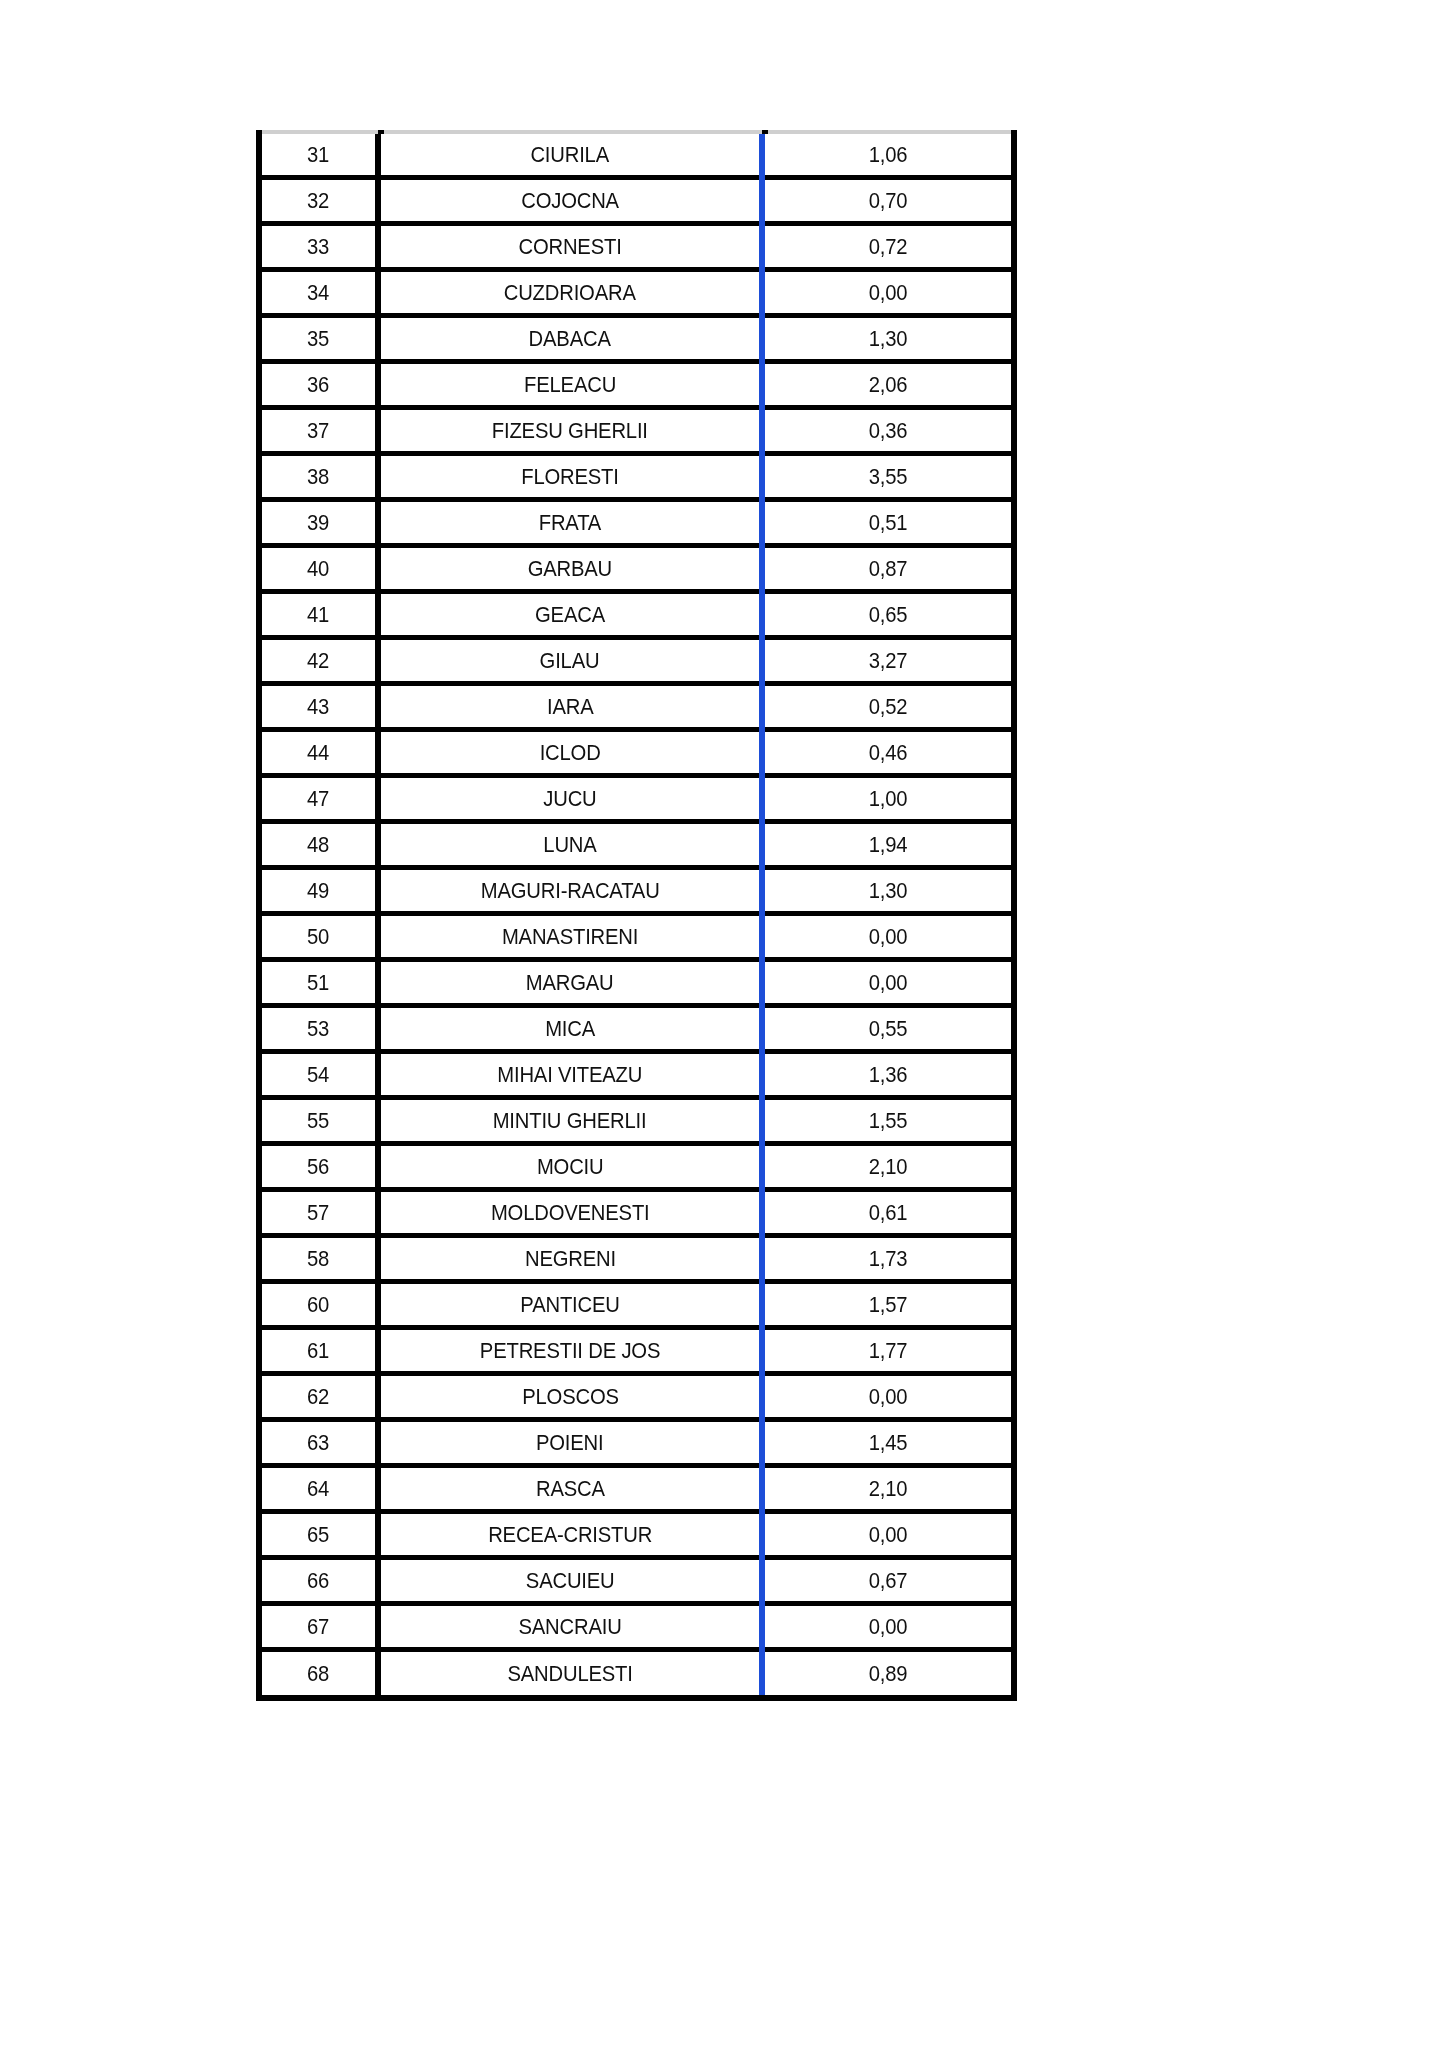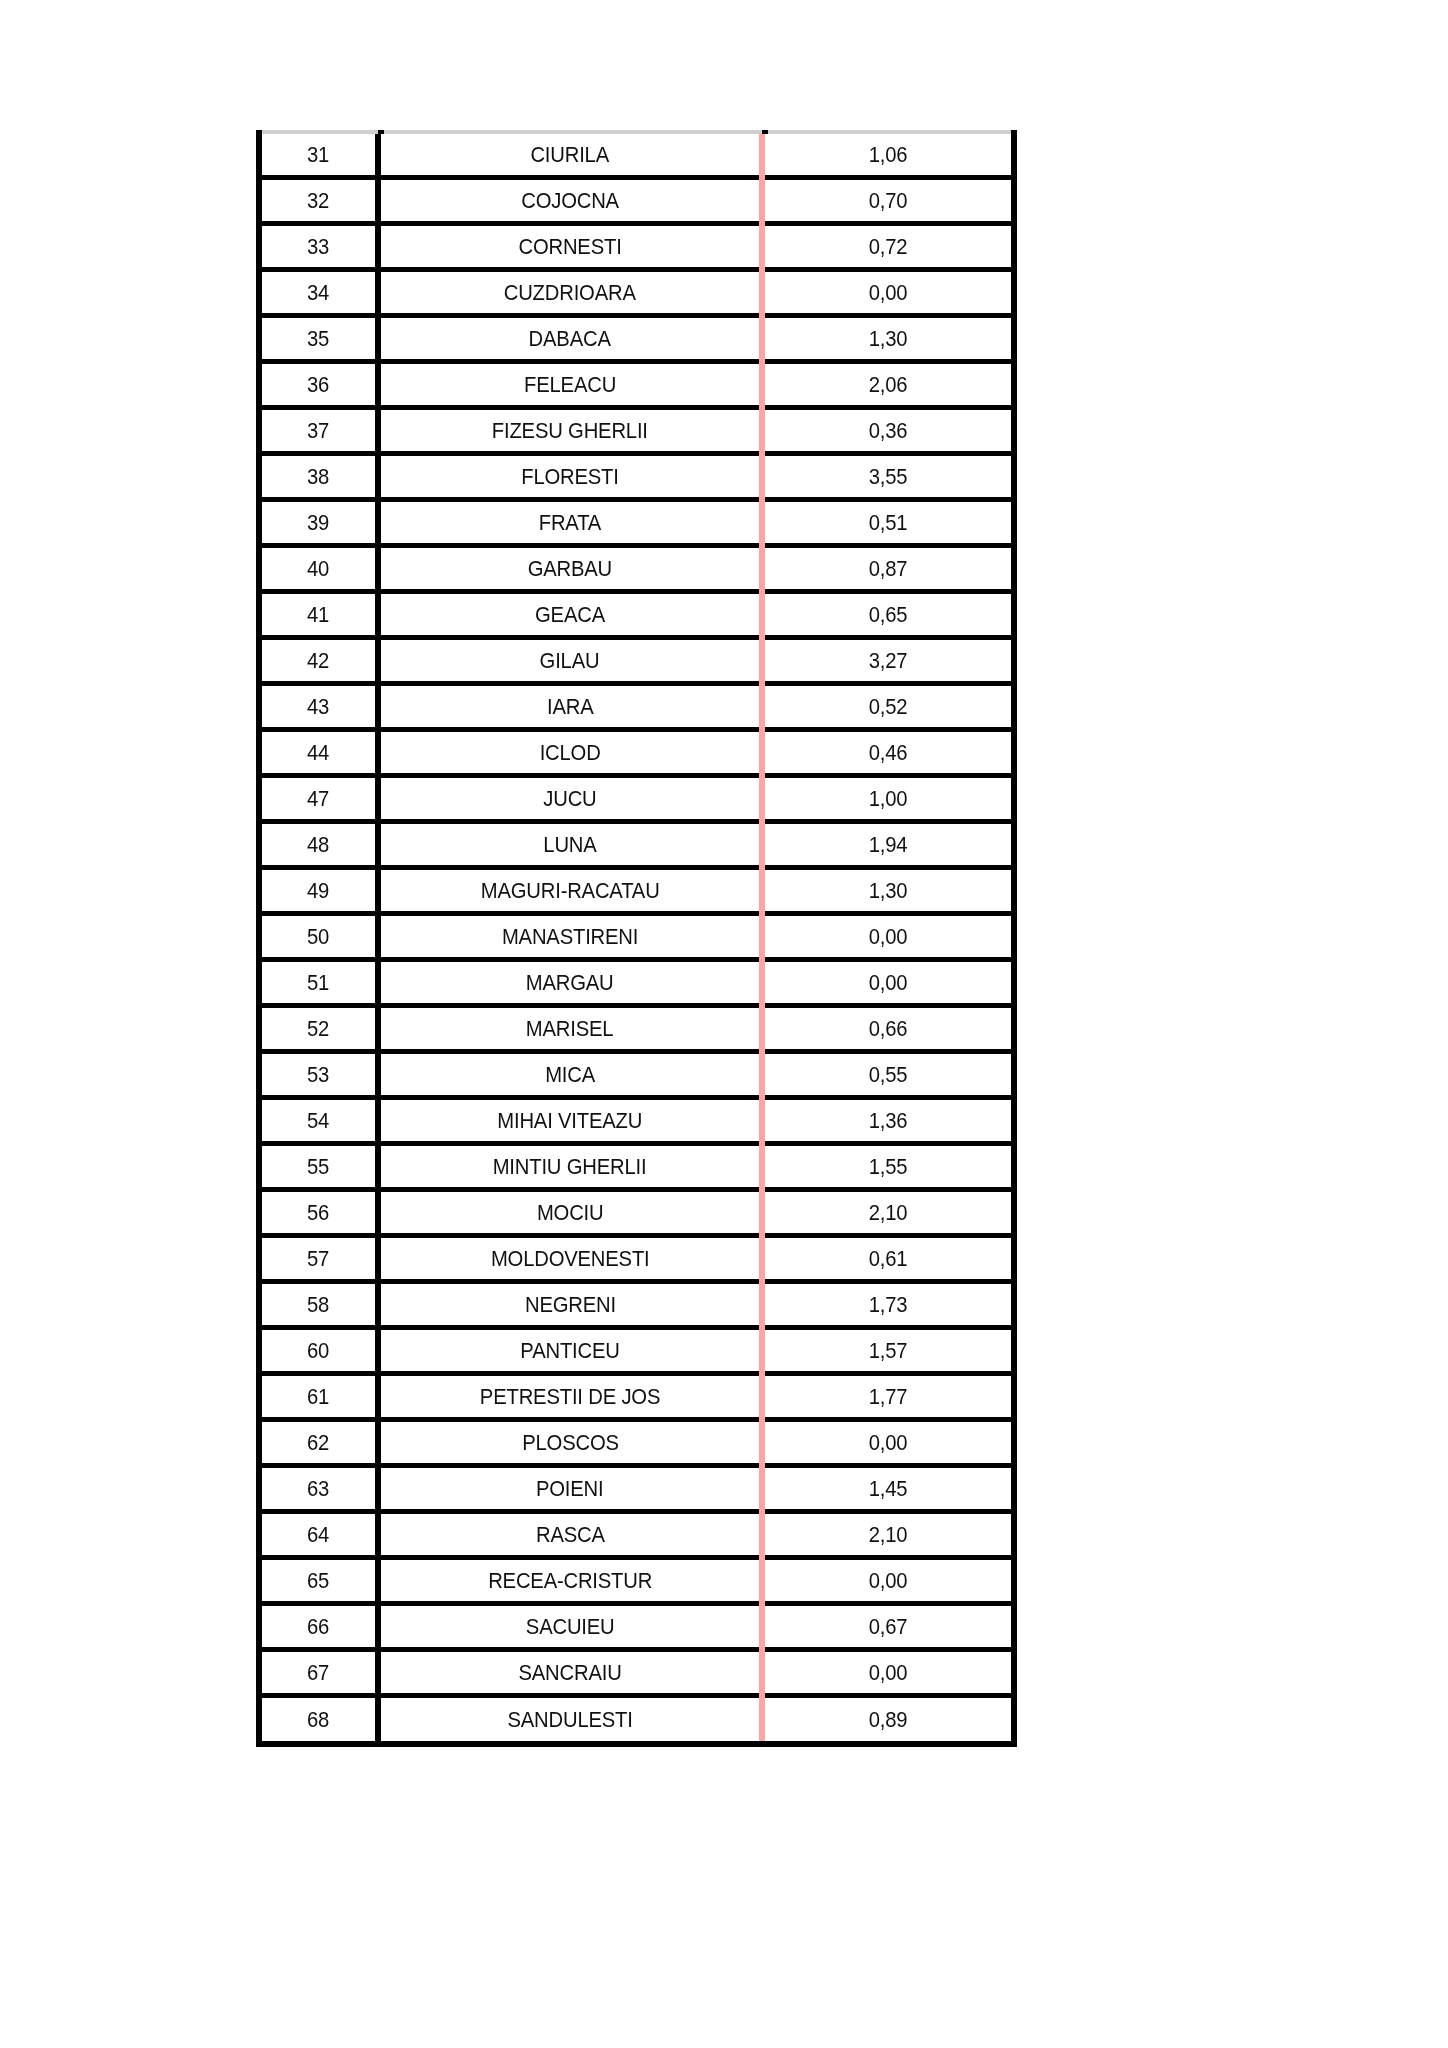--- a/index.html
+++ b/index.html
@@ -52,21 +52,21 @@
     padding: 0;
     text-align: center;
     vertical-align: middle;
     font-size: 22px;
     line-height: 22px;
     border-bottom: 5px solid #000;
     letter-spacing: -0.2px;
   }
   tr:last-child td { border-bottom: none; height: 43px; }
   td.no { border-right: 6px solid #000; }
-  td.name { border-right: 6px solid #fca5a5; }
+  td.name { border-right: 6px solid #1d4ed8; }
   td.val { }
   .cell-inner {
     display: inline-block;
     transform: scaleX(0.92);
   }
 </style>
 </head>
 <body>
 
 <div class="page">
@@ -194,25 +194,20 @@
     <td class="name"><span class="cell-inner">MANASTIRENI</span></td>
     <td class="val"><span class="cell-inner">0,00</span></td>
   </tr>
 
   <tr>
     <td class="no"><span class="cell-inner">51</span></td>
     <td class="name"><span class="cell-inner">MARGAU</span></td>
     <td class="val"><span class="cell-inner">0,00</span></td>
   </tr>
 
-  <tr>
-    <td class="no"><span class="cell-inner">52</span></td>
-    <td class="name"><span class="cell-inner">MARISEL</span></td>
-    <td class="val"><span class="cell-inner">0,66</span></td>
-  </tr>
 
   <tr>
     <td class="no"><span class="cell-inner">53</span></td>
     <td class="name"><span class="cell-inner">MICA</span></td>
     <td class="val"><span class="cell-inner">0,55</span></td>
   </tr>
 
   <tr>
     <td class="no"><span class="cell-inner">54</span></td>
     <td class="name"><span class="cell-inner">MIHAI VITEAZU</span></td>

